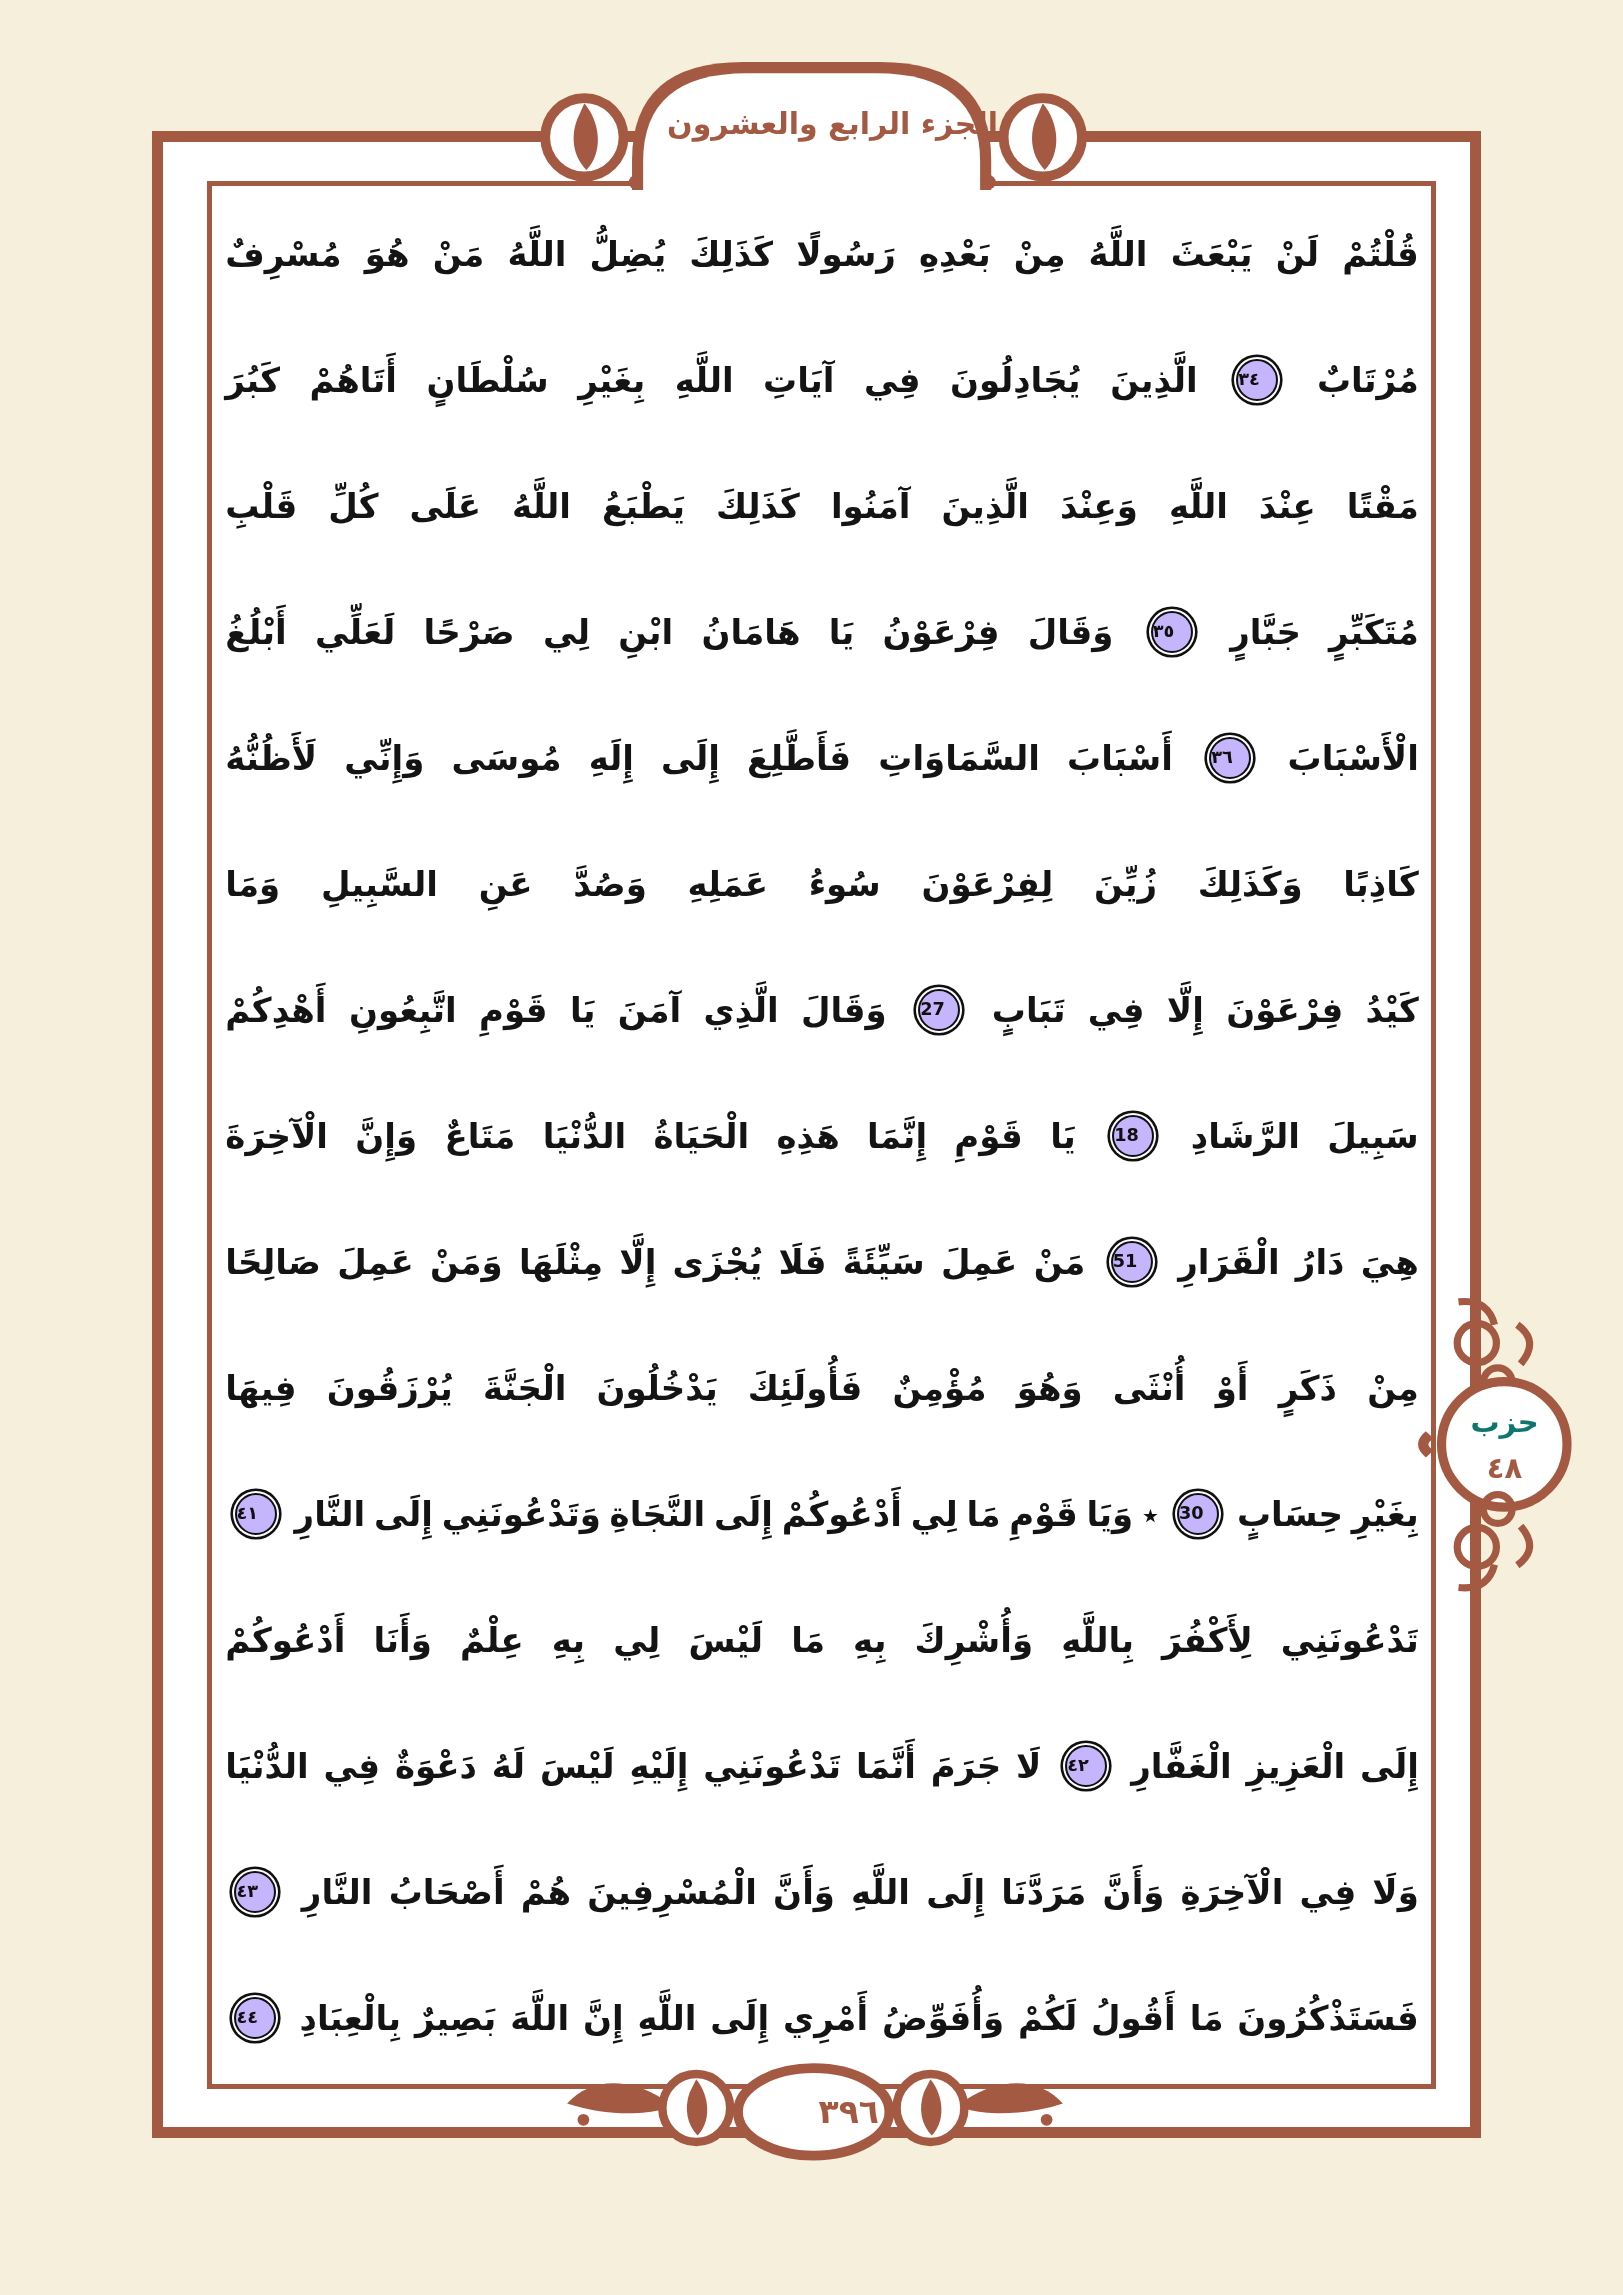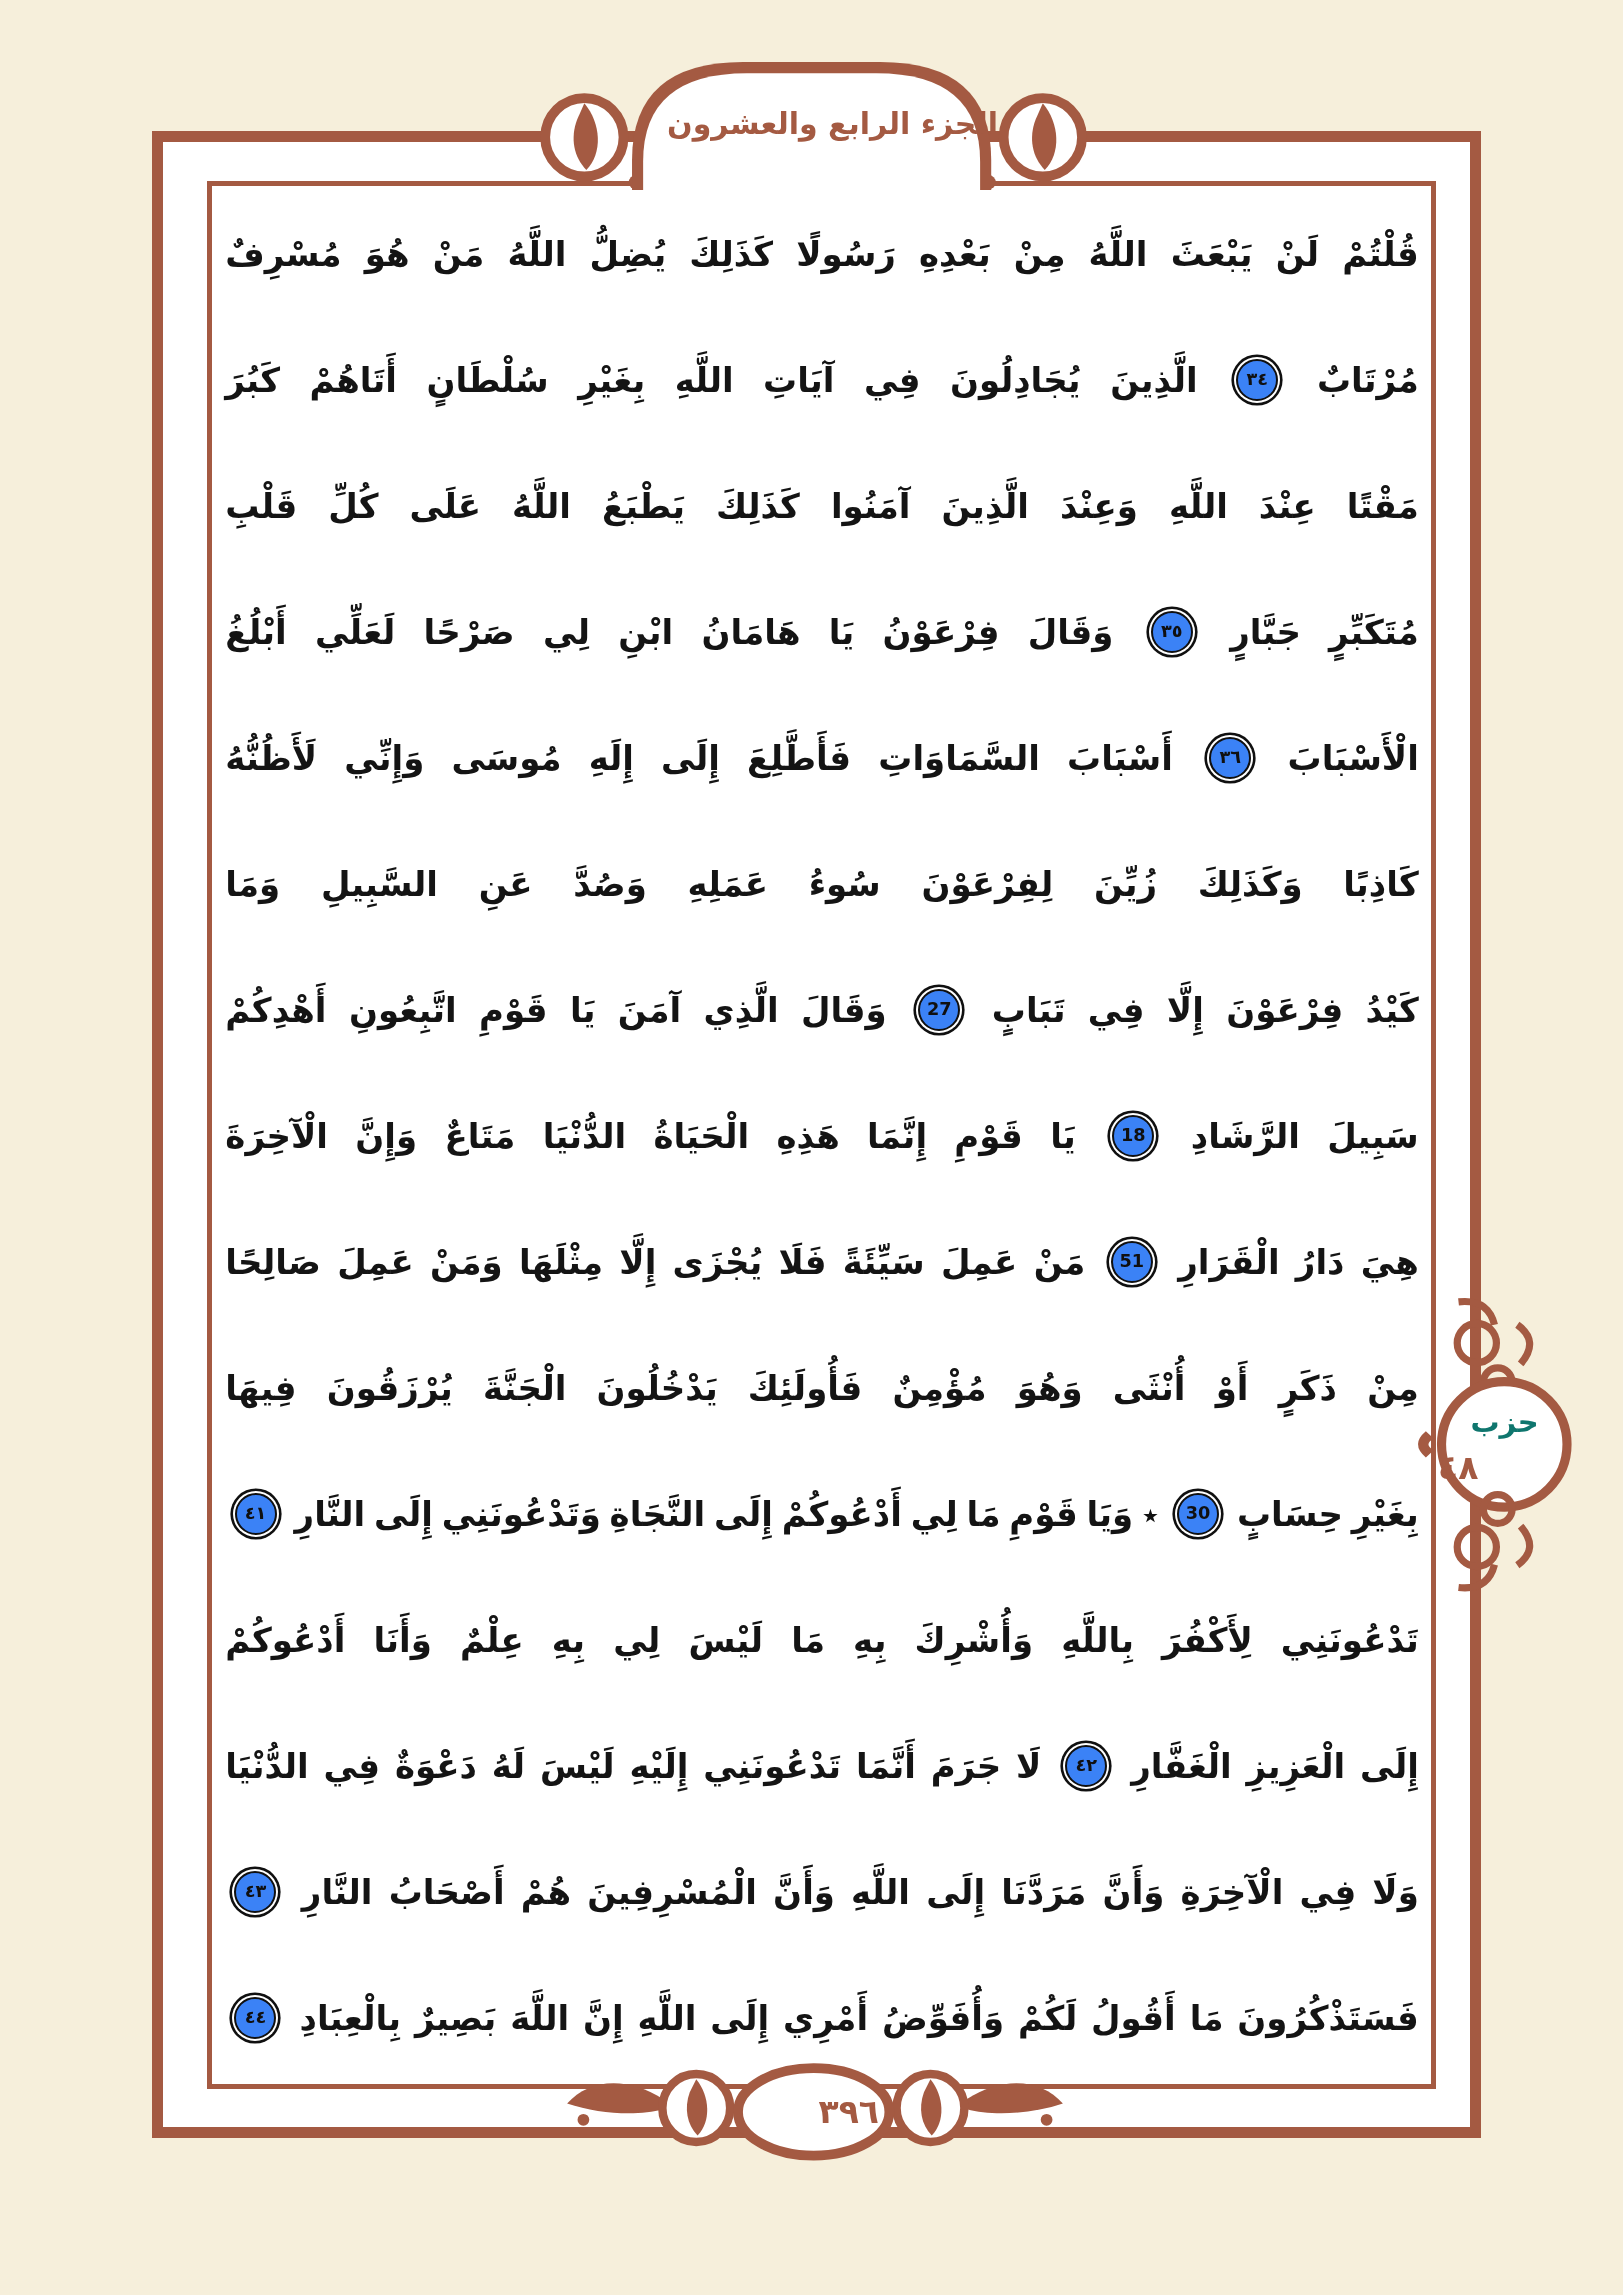--- a/index.html
+++ b/index.html
@@ -32,41 +32,41 @@
     direction:rtl;
     padding:0 5.2px;
     color:#141414;
     font-size:34px;font-weight:bold;
     white-space:nowrap;
     overflow:hidden;
   }
   .w{flex:0 0 auto;}
   .ayah{
     flex:0 0 auto;
-    display:inline-flex;align-items:center;justify-content:center;
+    display:inline-flex;align-items:center;justify-content:flex-end;
     width:38px;height:38px;margin:0 9.2px;
     border:2.6px solid #101010;border-radius:50%;
     box-shadow:0 0 0 2px #ffffff,0 0 0 4.6px #101010;
-    background:#3b82f6;
+    background:#c4b5fd;
   }
   .ayah-n{font-size:17.7px;font-weight:bold;color:#101010;line-height:1;}
   .star{flex:0 0 auto;font-size:31px;color:#101010;}
   
   .juz-title{
     position:absolute;left:636px;top:103px;width:393px;
     text-align:center;color:#a45a42;
     font-size:30px;font-weight:bold;line-height:42px;
   }
   .hizb-label{
     position:absolute;left:1438px;top:1404px;width:133px;
     text-align:center;color:#0f766e;font-size:29px;font-weight:bold;line-height:37px;
   }
   .hizb-number{
     position:absolute;left:1438px;top:1447px;width:133px;
-    text-align:left;color:#a45a42;font-size:33px;font-weight:bold;line-height:42px;
+    text-align:center;color:#a45a42;font-size:29px;font-weight:bold;line-height:42px;
   }
   .page-number{
     position:absolute;left:748px;top:2091px;width:131px;
     text-align:right;color:#a45a42;font-size:33px;font-weight:bold;line-height:42px;
   }
   svg{position:absolute;overflow:visible;}
 </style>
 </head>
 <body>
 

